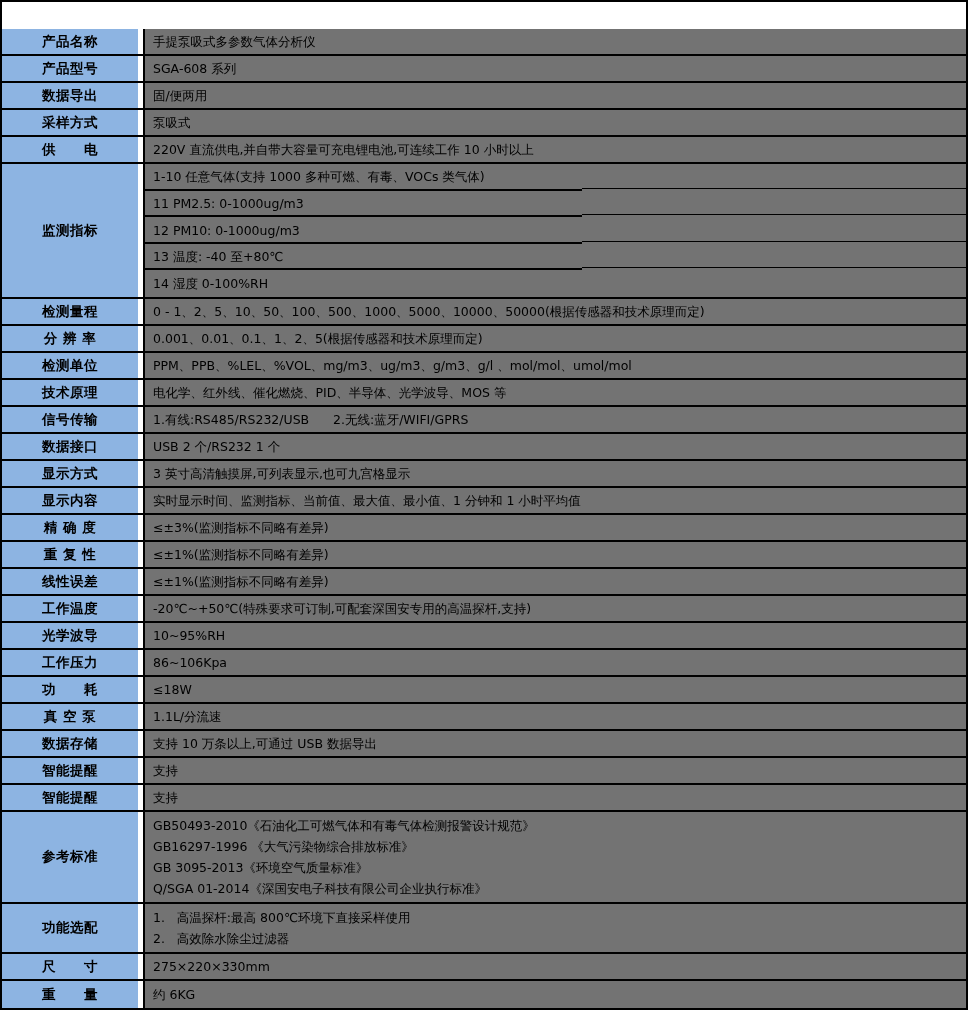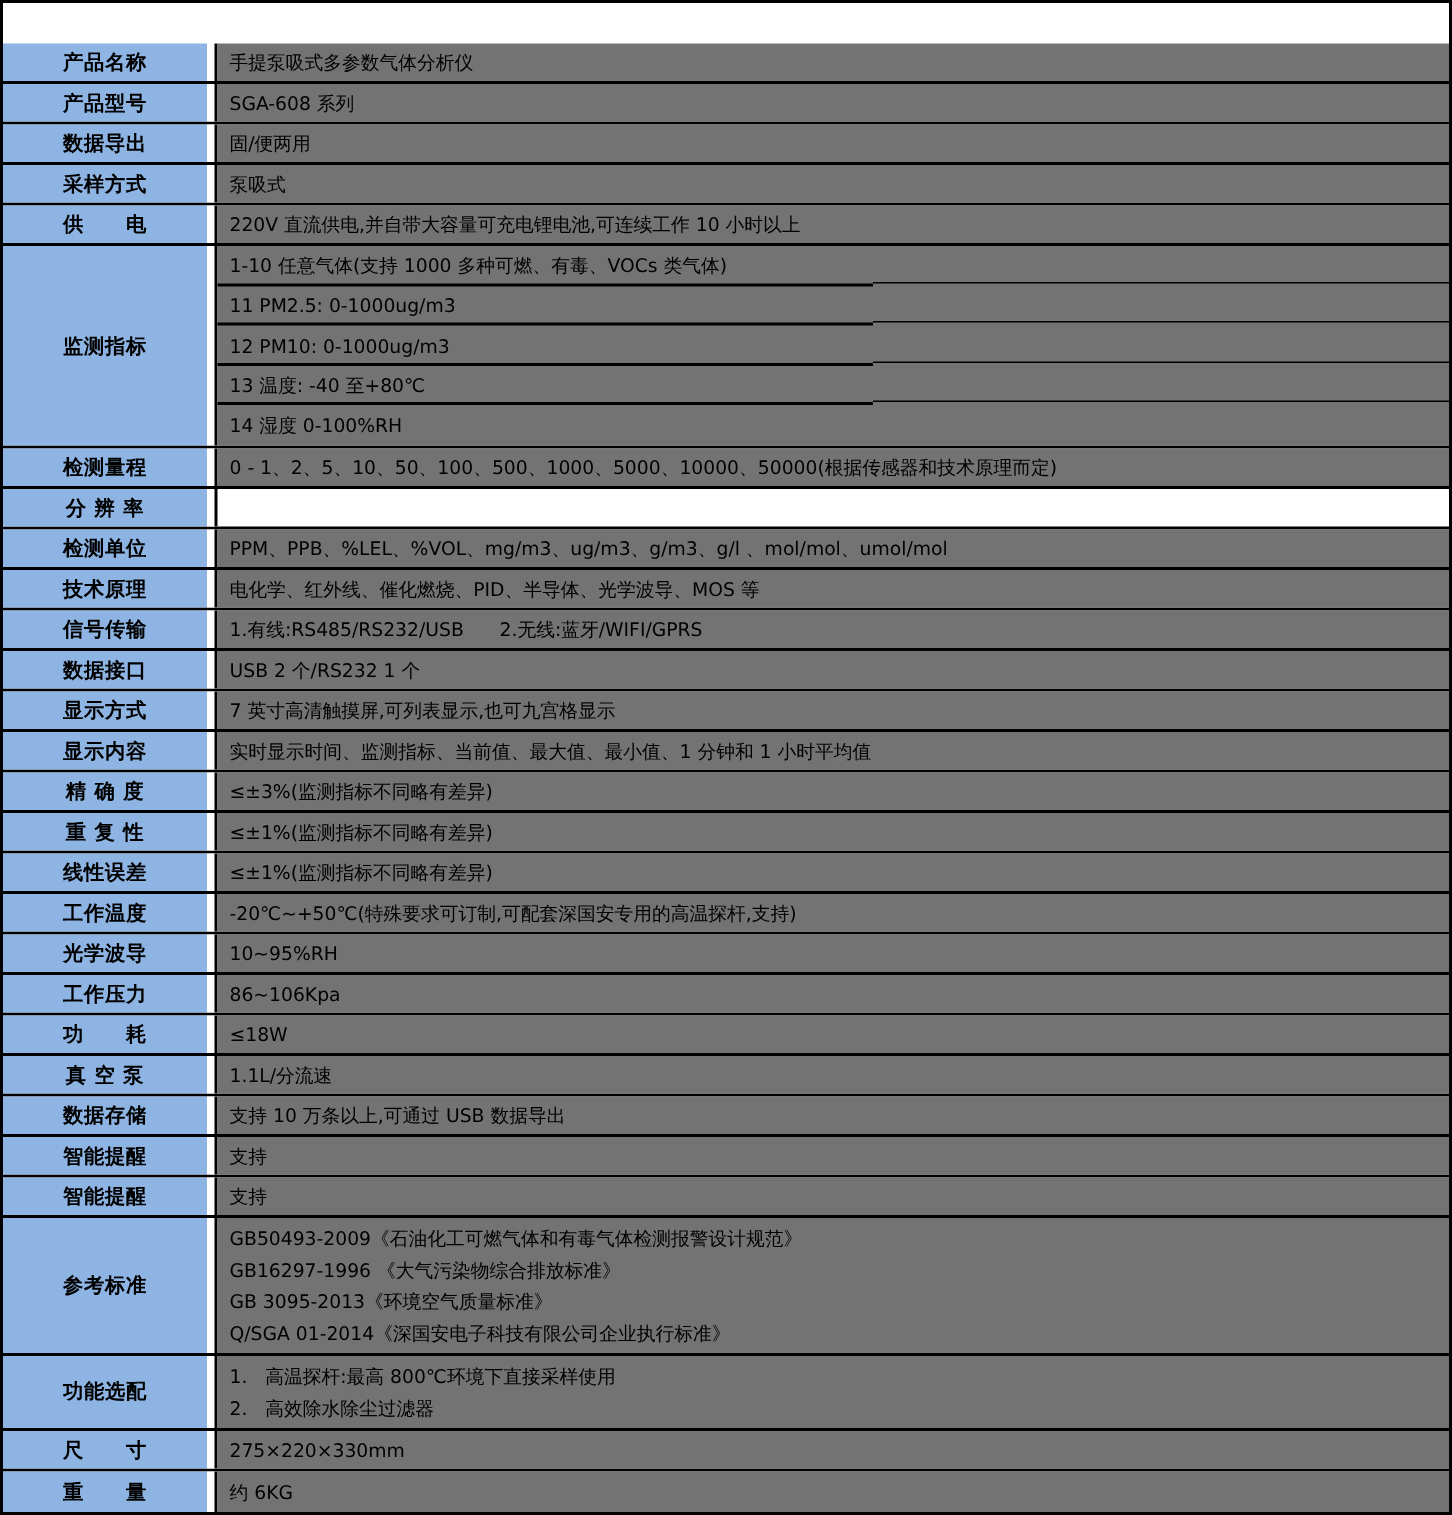--- a/index.html
+++ b/index.html
@@ -150,20 +150,23 @@
     <div class="row">
     <div class="label-cell">检测量程</div>
     <div class="col-gap"></div>
     <div class="value-cell">
         <div class="value-line">0 - 1、2、5、10、50、100、500、1000、5000、10000、50000(根据传感器和技术原理而定)</div>
       </div>
   </div>
     <div class="row">
     <div class="label-cell">分 辨 率</div>
     <div class="col-gap"></div>
+    <div class="value-cell">
+        <div class="value-line">0.001、0.01、0.1、1、2、5(根据传感器和技术原理而定)</div>
+      </div>
   </div>
     <div class="row">
     <div class="label-cell">检测单位</div>
     <div class="col-gap"></div>
     <div class="value-cell">
         <div class="value-line">PPM、PPB、%LEL、%VOL、mg/m3、ug/m3、g/m3、g/l 、mol/mol、umol/mol</div>
       </div>
   </div>
     <div class="row">
     <div class="label-cell">技术原理</div>
@@ -183,21 +186,21 @@
     <div class="label-cell">数据接口</div>
     <div class="col-gap"></div>
     <div class="value-cell">
         <div class="value-line">USB 2 个/RS232 1 个</div>
       </div>
   </div>
     <div class="row">
     <div class="label-cell">显示方式</div>
     <div class="col-gap"></div>
     <div class="value-cell">
-        <div class="value-line">7 英寸高清触摸屏,可列表显示,也可九宫格显示</div>
+        <div class="value-line">3 英寸高清触摸屏,可列表显示,也可九宫格显示</div>
       </div>
   </div>
     <div class="row">
     <div class="label-cell">显示内容</div>
     <div class="col-gap"></div>
     <div class="value-cell">
         <div class="value-line">实时显示时间、监测指标、当前值、最大值、最小值、1 分钟和 1 小时平均值</div>
       </div>
   </div>
     <div class="row">
@@ -274,21 +277,21 @@
     <div class="label-cell">智能提醒</div>
     <div class="col-gap"></div>
     <div class="value-cell">
         <div class="value-line">支持</div>
       </div>
   </div>
     <div class="row row-lines">
     <div class="label-cell">参考标准</div>
     <div class="col-gap"></div>
     <div class="value-cell">
-        <div class="value-line">GB50493-2009《石油化工可燃气体和有毒气体检测报警设计规范》</div>
+        <div class="value-line">GB50493-2010《石油化工可燃气体和有毒气体检测报警设计规范》</div>
         <div class="value-line">GB16297-1996 《大气污染物综合排放标准》</div>
         <div class="value-line">GB 3095-2013《环境空气质量标准》</div>
         <div class="value-line">Q/SGA 01-2014《深国安电子科技有限公司企业执行标准》</div>
       </div>
   </div>
     <div class="row row-lines">
     <div class="label-cell">功能选配</div>
     <div class="col-gap"></div>
     <div class="value-cell">
         <div class="value-line">1.   高温探杆:最高 800℃环境下直接采样使用</div>

